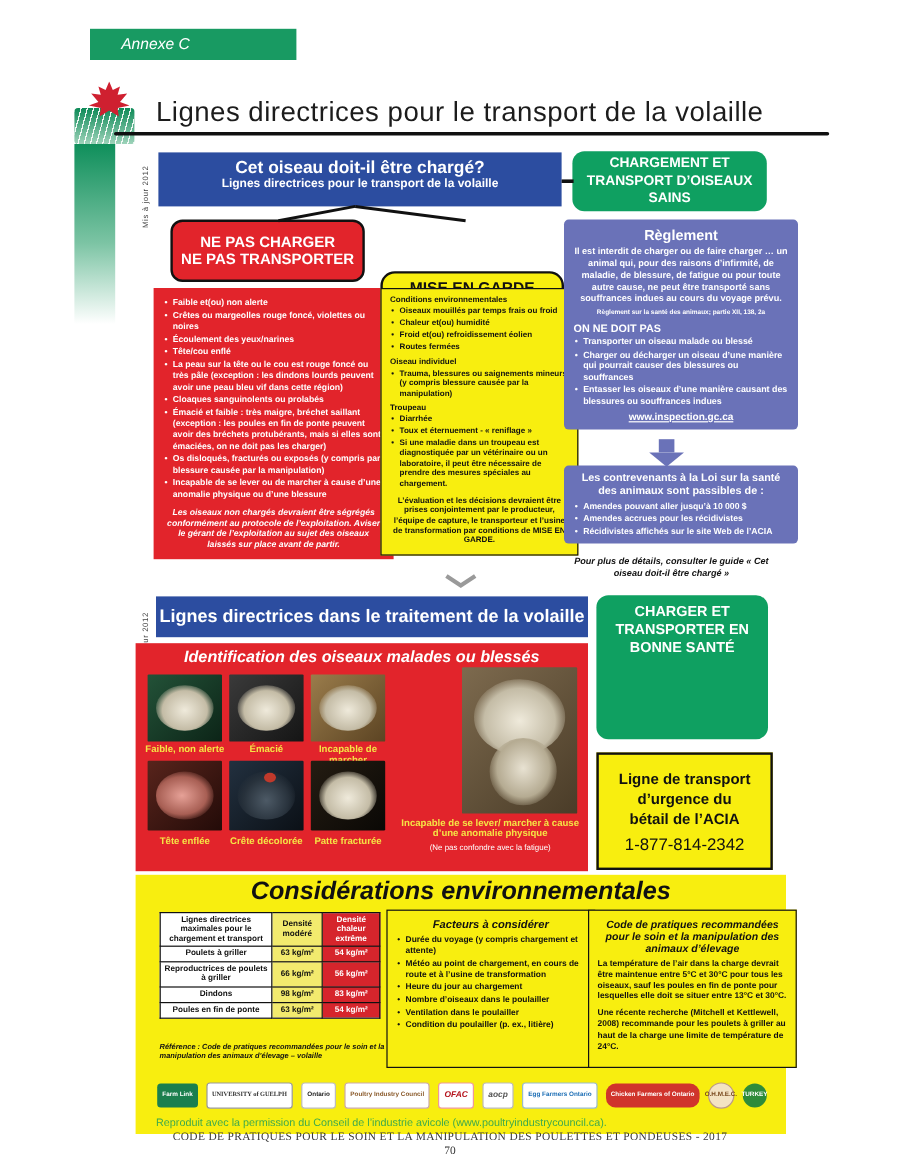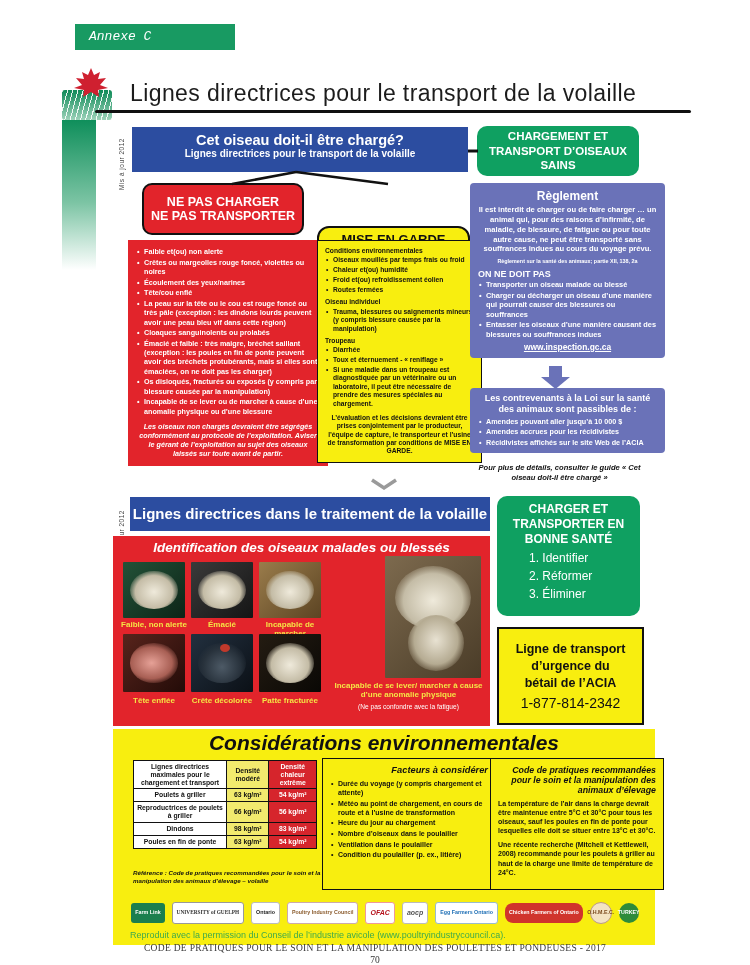--- a/index.html
+++ b/index.html
@@ -1,22 +1,22 @@
 <!DOCTYPE html>
 <html><head>
 <meta charset="utf-8">
 <style>
   html,body{margin:0;padding:0;background:#fff;}
   body{width:750px;height:965px;font-family:"Liberation Sans",sans-serif;position:relative;overflow:hidden;}
   .abs{position:absolute;}
   .ctr{text-align:center;}
 
   
-  .annexe{background:#189a62;color:#fff;font-family:Liberation Mono, monospace;font-style:italic;
-          font-size:13px;line-height:26px;padding-left:14px;}
+  .annexe{background:#189a62;color:#fff;font-family:Liberation Sans, sans-serif;font-style:italic;
+          font-size:13px;line-height:26px;padding-left:26px;}
   .pagetitle{font-size:23px;color:#1c1c1c;letter-spacing:.4px;}
   .titlerule{background:#101010;border-radius:2px;}
   .greenstrip{background:linear-gradient(180deg,#0f8f5b 0%,#7cc4a4 55%,rgba(255,255,255,0)100%);}
   .logo-field{position:absolute;left:0;bottom:0;width:50px;height:30px;border-radius:3px;
       background:linear-gradient(180deg,#0d8a57,#9ed3ba);
       overflow:hidden;}
   .logo-field:before{content:"";position:absolute;inset:0;
       background:repeating-linear-gradient(105deg,rgba(255,255,255,.9)0 1px,transparent 1px 5px);}
 
   .vlabel{writing-mode:vertical-rl;transform:rotate(180deg);font-size:6.5px;color:#444;letter-spacing:.5px;}
@@ -59,21 +59,21 @@
 
   
   .envwrap{background:#f8ee0f;}
   .env-title{font-style:italic;font-weight:700;font-size:21px;color:#111;}
   table.dens{border-collapse:collapse;background:#fff;font-size:6.8px;font-weight:700;color:#111;}
   table.dens td,table.dens th{border:1.2px solid #111;padding:2px 2px;text-align:center;line-height:1.15;}
   .c-mod{background:#f2ea6e;}
   .c-ext{background:#d6252c;color:#fff;}
   .refnote{font-size:6.2px;font-style:italic;font-weight:700;color:#111;line-height:1.25;}
   .sub-yel{background:#f8ee0f;border:1.5px solid #111;padding:4px 7px;color:#111;}
-  .sub-title{font-style:italic;font-weight:700;font-size:9.3px;text-align:right;margin:2px 0 4px 0;}
+  .sub-title{font-style:italic;font-weight:700;font-size:9.3px;text-align:center;margin:2px 0 4px 0;}
   .sub-body{font-size:7px;line-height:1.3;font-weight:600;}
 
   
   .logorow{display:flex;align-items:center;justify-content:center;gap:7px;}
   .logo{height:20px;display:flex;align-items:center;justify-content:center;color:#fff;font-weight:700;
         font-size:5.3px;text-align:center;padding:0 4px;border-radius:3px;line-height:1.05;}
   .lg1{background:#1b7f4e;}
   .lg2{background:#fff;color:#333;border:1px solid #999;font-family:"Liberation Serif",serif;}
   .lg3{background:#fff;color:#222;border:1px solid #bbb;}
   .lg4{background:#fff;color:#8a5a2b;border:1px solid #caa;}
@@ -128,21 +128,21 @@
     <li>Faible et(ou) non alerte</li>
     <li>Crêtes ou margeolles rouge foncé, violettes ou noires</li>
     <li>Écoulement des yeux/narines</li>
     <li>Tête/cou enflé</li>
     <li>La peau sur la tête ou le cou est rouge foncé ou très pâle (exception : les dindons lourds peuvent avoir une peau bleu vif dans cette région)</li>
     <li>Cloaques sanguinolents ou prolabés</li>
     <li>Émacié et faible : très maigre, bréchet saillant (exception : les poules en fin de ponte peuvent avoir des bréchets protubérants, mais si elles sont émaciées, on ne doit pas les charger)</li>
     <li>Os disloqués, fracturés ou  exposés (y compris par blessure causée par la manipulation)</li>
     <li>Incapable de se lever ou de marcher à cause d’une anomalie physique ou d’une blessure</li>
   </ul>
-  <div class="note-it">Les oiseaux non chargés devraient être ségrégés conformément au protocole de l’exploitation. Aviser le gérant de l’exploitation au sujet des oiseaux laissés sur toute avant de partir.</div>
+  <div class="note-it">Les oiseaux non chargés devraient être ségrégés conformément au protocole de l’exploitation. Aviser le gérant de l’exploitation au sujet des oiseaux laissés sur place avant de partir.</div>
 </div>
 
 <div class="abs yelbody" style="left:317px;top:240px;width:149px;">
   <div class="grphead" style="margin-top:0;">Conditions environnementales</div>
   <ul class="blist">
     <li>Oiseaux mouillés par temps frais ou froid</li>
     <li>Chaleur et(ou) humidité</li>
     <li>Froid et(ou) refroidissement éolien</li>
     <li>Routes fermées</li>
   </ul>
@@ -218,25 +218,20 @@
   <div class="photo pbig" style="left:272px;top:20px;width:96px;height:122px;"></div>
   <div class="cap" style="left:218px;top:146px;width:155px;text-align:center;">Incapable de se lever/ marcher à cause d’une anomalie physique</div>
   <div class="cap" style="left:218px;top:167px;width:155px;color:#fff;font-size:6.6px;font-weight:400;">(Ne pas confondre avec la fatigue)</div>
 </div>
 
 <div class="abs greenbox" style="left:497px;top:496px;width:143px;height:120px;">
   <div class="ctr" style="font-size:12px;font-weight:700;line-height:1.25;padding-top:6px;">
     <div>CHARGER ET</div>
     <div>TRANSPORTER EN</div>
     <div>BONNE SANTÉ</div>
-  </div>
-  <div style="font-size:12px;line-height:1.5;padding-left:32px;margin-top:2px;">
-    <div>1. Identifier</div>
-    <div>2. Réformer</div>
-    <div>3. Éliminer</div>
   </div>
 </div>
 
 <div class="abs emerg ctr" style="left:497px;top:627px;width:143px;height:94px;display:flex;flex-direction:column;justify-content:center;">
   <div style="font-size:12.5px;font-weight:700;line-height:1.35;">
     <div>Ligne de transport</div>
     <div>d’urgence du</div>
     <div>bétail de l’ACIA</div>
   </div>
   <div style="font-size:14px;margin-top:3px;">1-877-814-2342</div>

